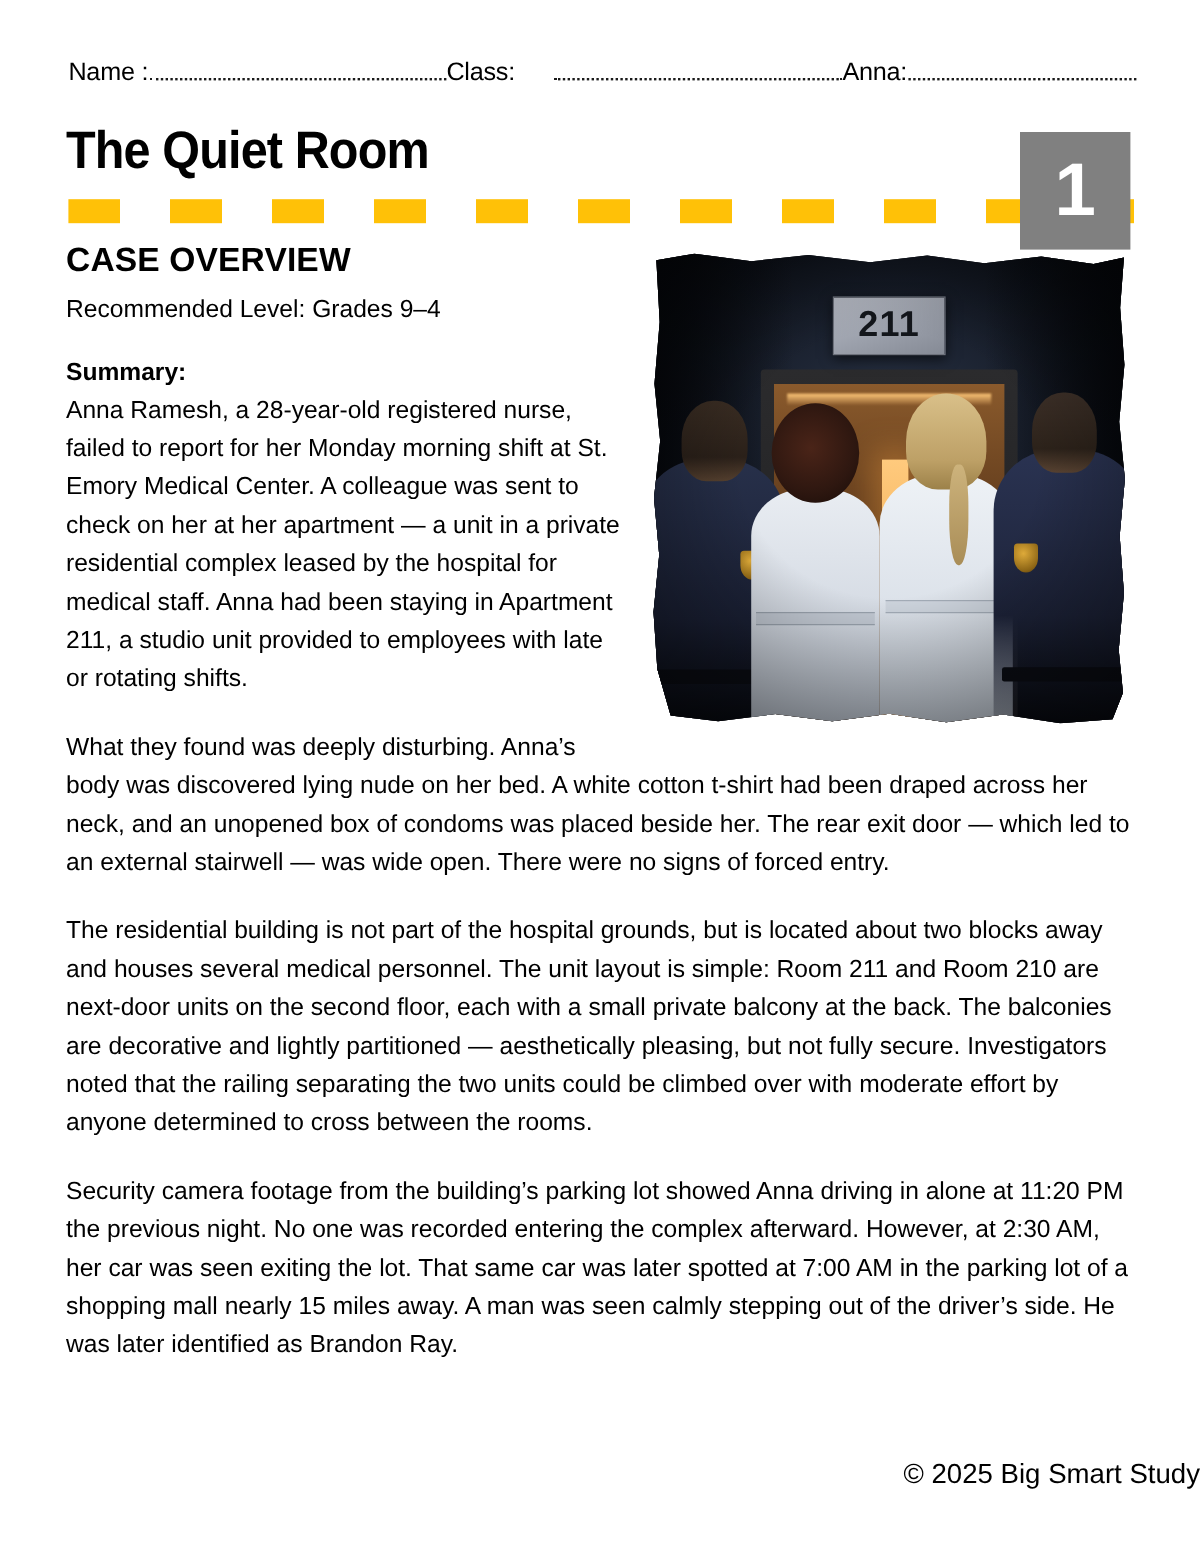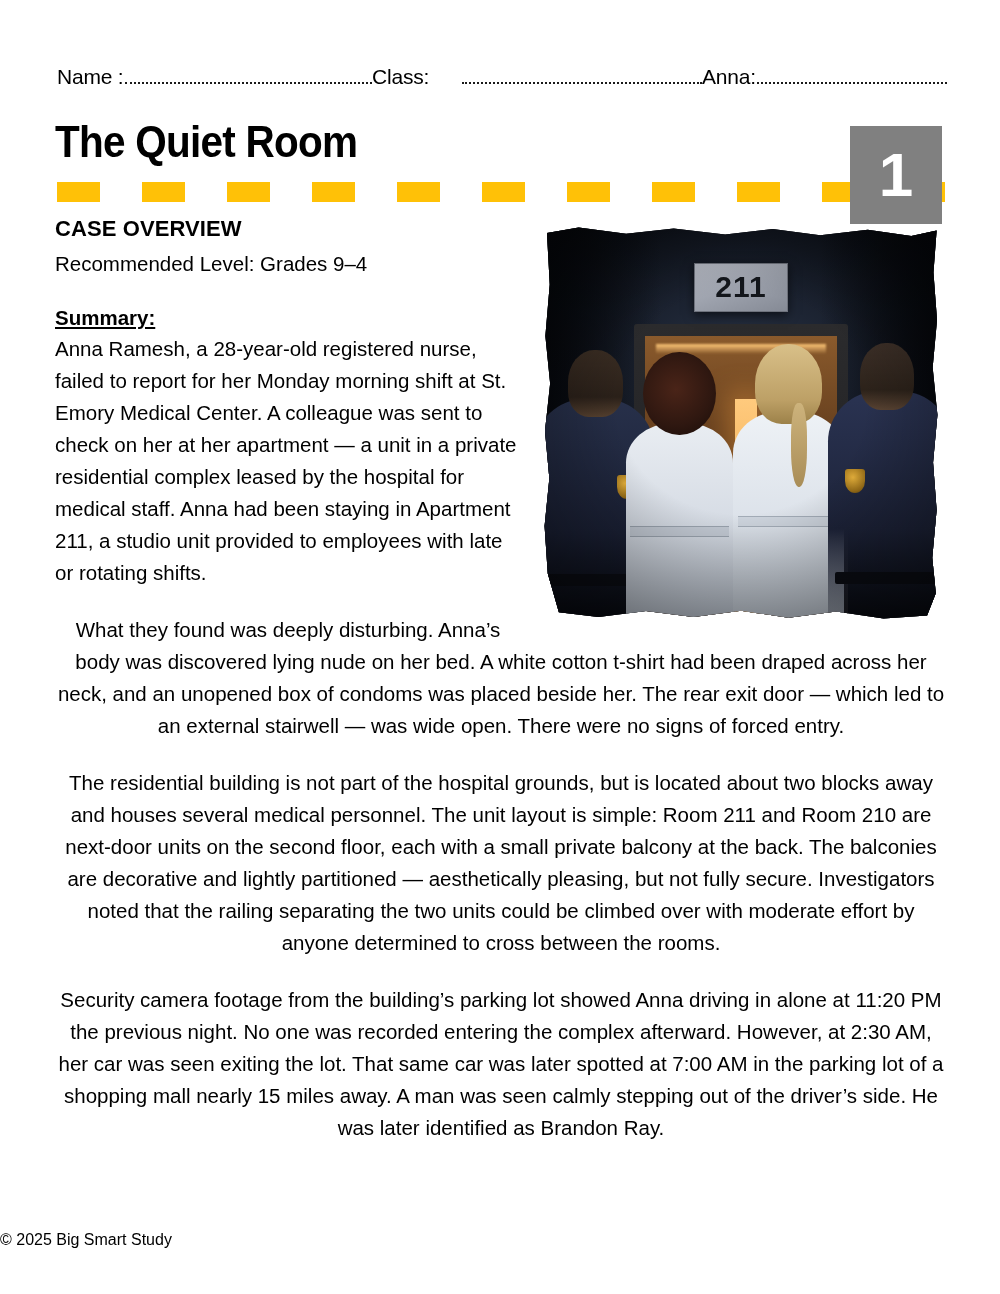--- a/index.html
+++ b/index.html
@@ -15,21 +15,20 @@
     position: relative;
     overflow: hidden;
   }
 
   .page {
     position: relative;
     width: 1000px;
     height: 1164px;
     box-sizing: border-box;
     padding: 0 55px;
-    margin-top: 16px;
   }
 
   
   .idline {
     position: absolute;
     left: 57px;
     top: 49px;
     width: 890px;
     display: flex;
     align-items: baseline;
@@ -101,55 +100,54 @@
     position: absolute;
     left: 55px;
     top: 196px;
     width: 892px;
     font-size: 20.5px;
     line-height: 1.52;
   }
 
   .section-head {
     font-weight: bold;
-    font-size: 22px;
+    font-size: 28px;
     letter-spacing: 0.1px;
     margin: 0 0 3px 0;
   }
   .meta-line {
     margin: 0;
     line-height: 1.55;
   }
 
   .summary-label {
     font-weight: bold;
     margin: 22px 0 0 0;
-    text-decoration: underline;
   }
 
   .fig {
     float: right;
     width: 396px;
     margin: 13px 8px 8px 22px;
     shape-outside: inset(0);
   }
 
   .para {
     margin: 0;
     line-height: 1.56;
   }
-  .para + .para { margin-top: 25px; text-align: center; }
+  .para + .para { margin-top: 25px; }
 
   .footer {
     position: absolute;
     left: 0;
     right: 0;
     top: 1215px;
-    text-align: left;
-    font-size: 16px;
+    text-align: right;
+    font-size: 23px;
   }
 
   
   .scene {
     position: relative;
     width: 396px;
     height: 396px;
     background: #05070c;
     overflow: hidden;
     

